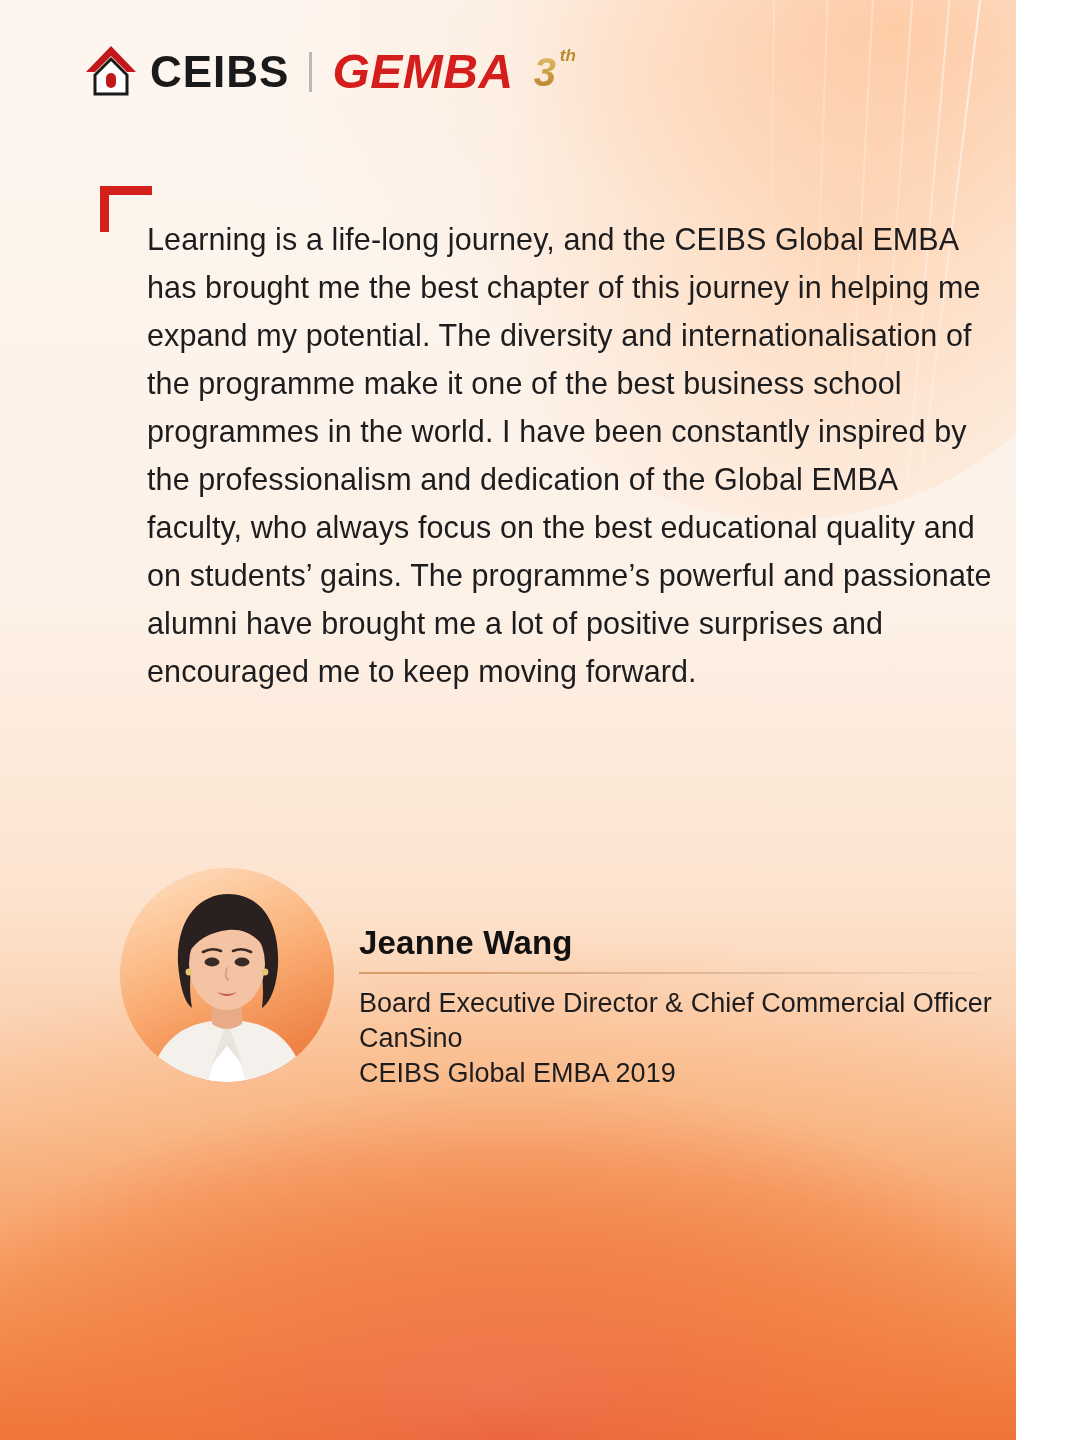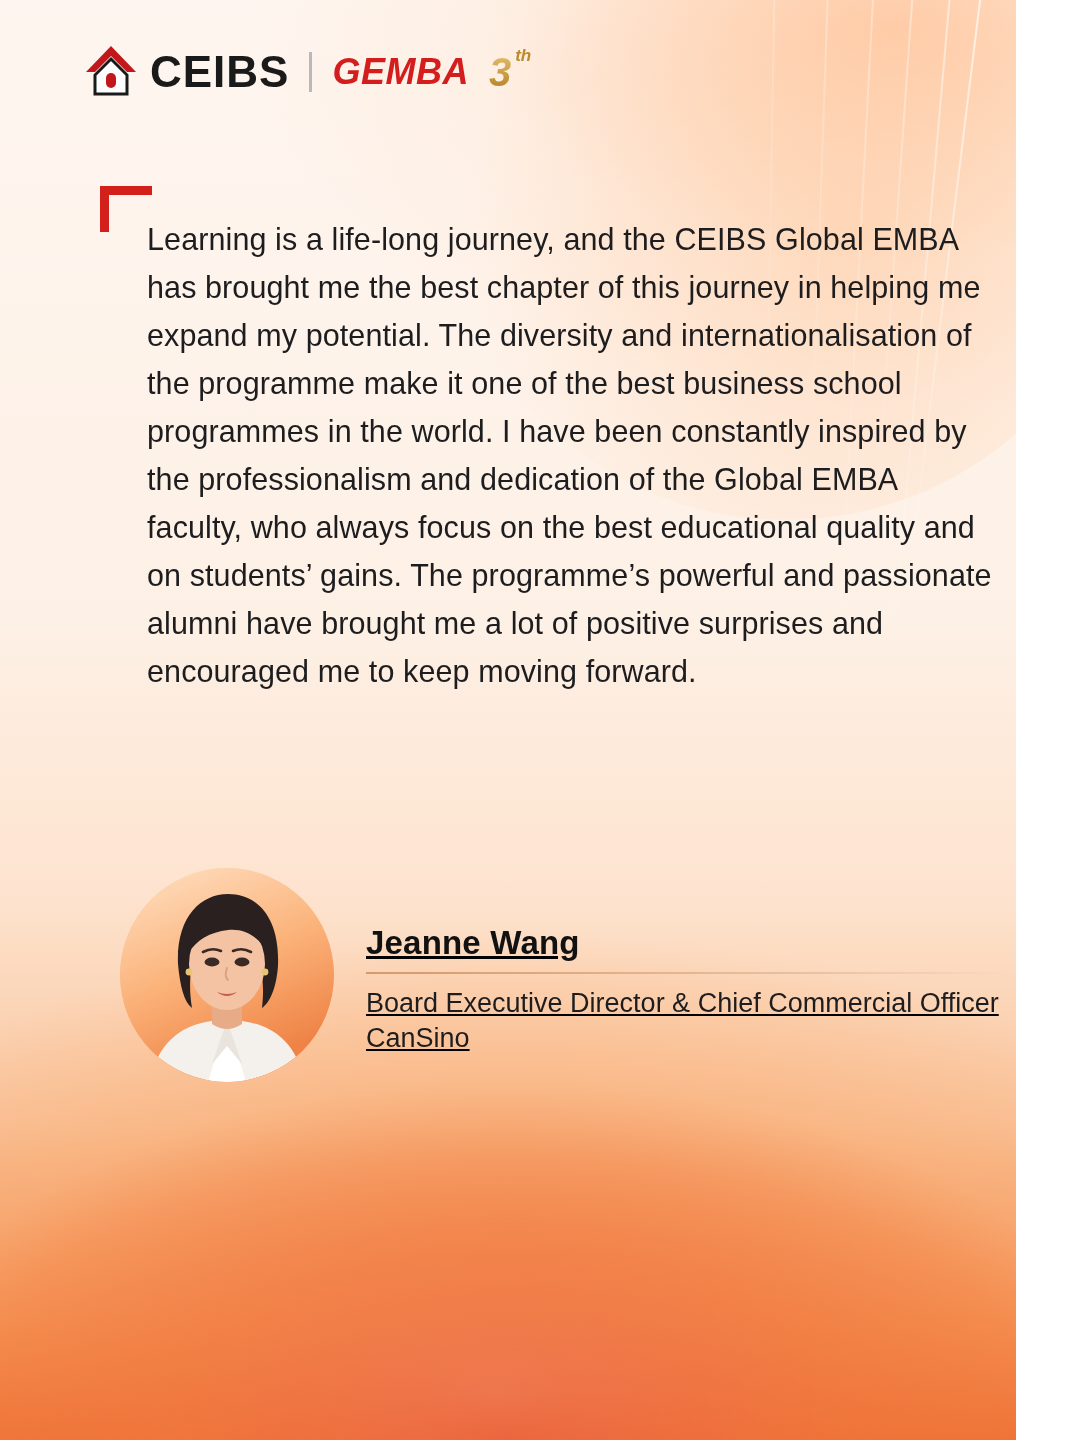--- a/index.html
+++ b/index.html
@@ -53,21 +53,21 @@
   }
   .ceibs-mark { display:flex; align-items:center; gap:10px; }
   .ceibs-text {
     font-size:44px; font-weight:700; letter-spacing:1px;
     color:#1a1a1a; line-height:1;
   }
   .divider-bar {
     width:3px; height:40px; background:#b9b9b9; margin:0 4px;
   }
   .gemba-text {
-    font-size:36px; font-weight:800; font-style:italic;
+    font-size:48px; font-weight:800; font-style:italic;
     color:#d41d1d; letter-spacing:0.5px; line-height:1;
     font-family:"Liberation Sans", sans-serif;
   }
   .anniv {
     position:relative; display:inline-block; margin-left:4px;
   }
   .anniv .num {
     font-size:40px; font-weight:800; font-style:italic;
     color:#c89a3c; line-height:1;
     background:linear-gradient(180deg,#e8c572,#b07c22);
@@ -97,21 +97,21 @@
     display:flex; align-items:flex-start;
   }
   .avatar {
     width:214px; height:214px; border-radius:50%;
     overflow:hidden; flex:0 0 auto;
     background:linear-gradient(160deg,#ffd9b8,#f58b4e);
     position:relative;
   }
   .avatar svg { position:absolute; inset:0; width:100%; height:100%; display:block; }
   .person-info {
-    margin-left:32px; padding-top:56px; position:relative;text-decoration:underline;
+    margin-left:25px; padding-top:56px; position:relative;
   }
   .person-name {
     font-size:33px; font-weight:700; color:#111; letter-spacing:0.2px;
     padding-bottom:10px;
   }
   .name-rule {
     width:644px; height:1.5px;
     background:linear-gradient(90deg,#d49a6a,#e9c2a2 70%, rgba(233,194,162,0));
     margin-bottom:12px;
   }
@@ -198,16 +198,17 @@
           <circle cx="69" cy="104" r="3.4" fill="#e8c572"></circle>
           <circle cx="145" cy="104" r="3.4" fill="#e8c572"></circle>
         </g>
       </svg>
     </div>
     <div class="person-info">
       <div class="person-name">Jeanne Wang</div>
       <div class="name-rule"></div>
       <div class="person-meta">Board Executive Director &amp; Chief Commercial Officer</div>
       <div class="person-meta">CanSino</div>
+      <div class="person-meta">CEIBS Global EMBA 2019</div>
     </div>
   </div>
 
 </div>
 
 </body></html>

